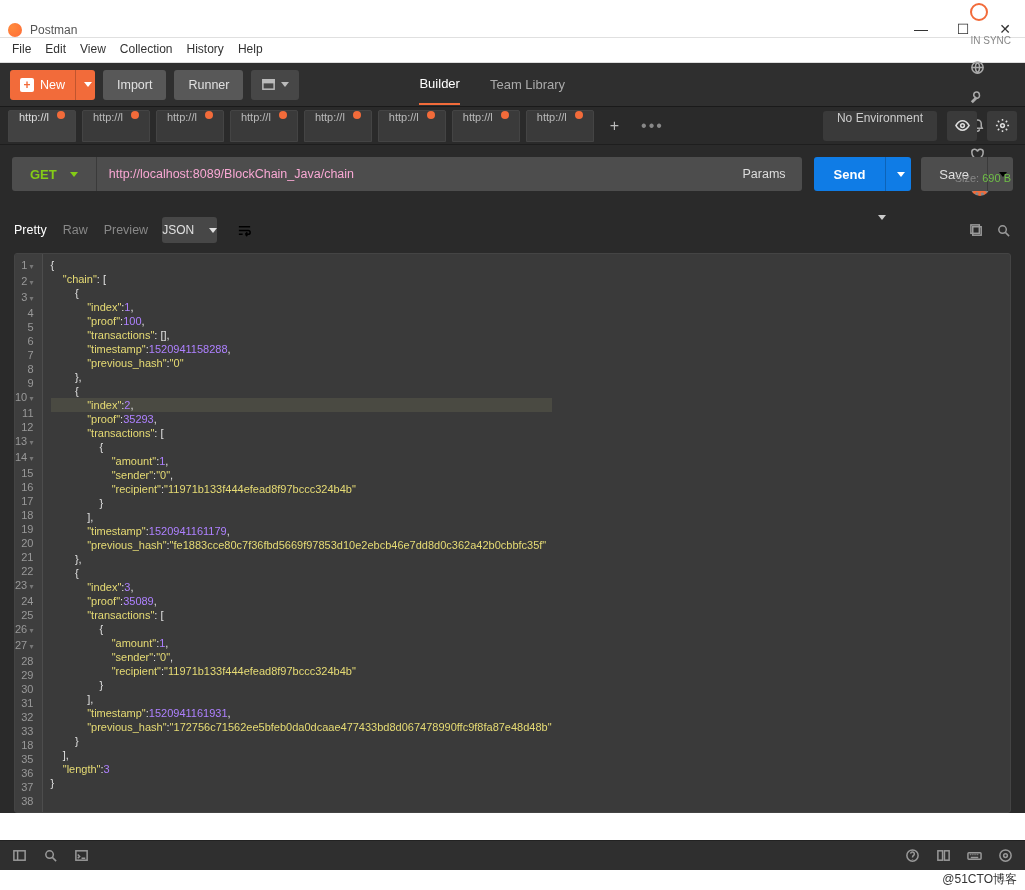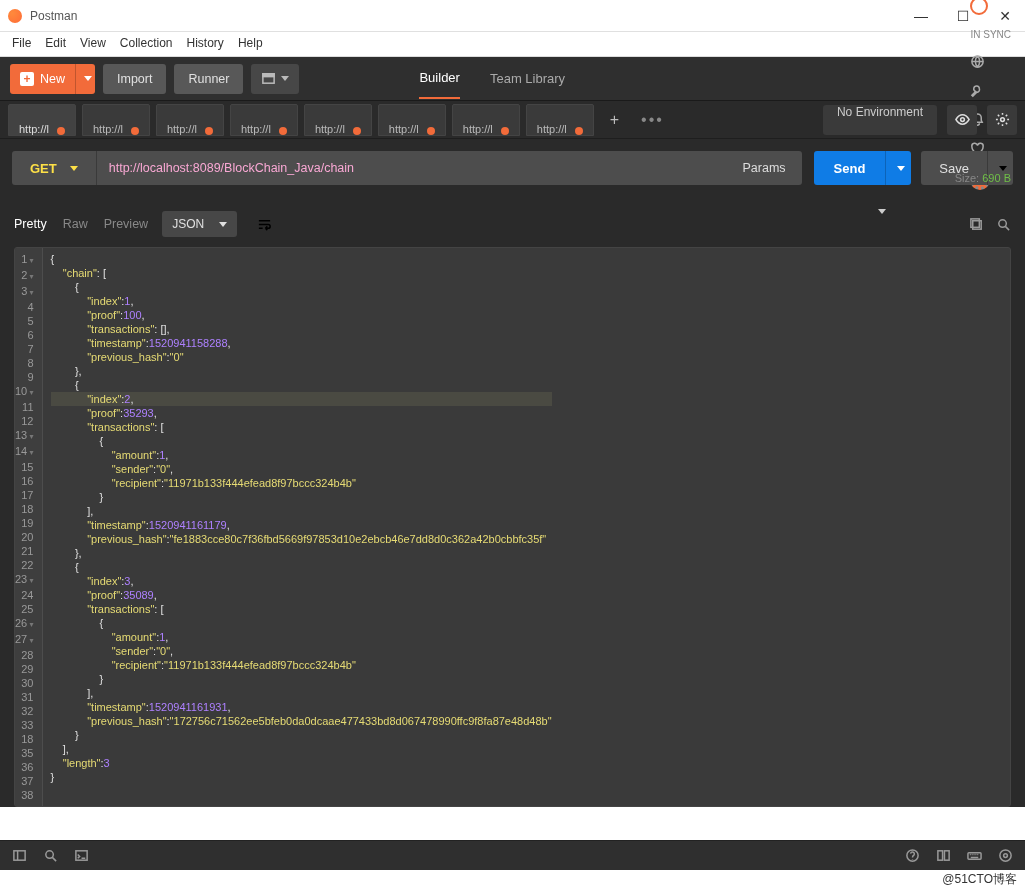--- a/index.html
+++ b/index.html
@@ -1,17 +1,17 @@
 <!DOCTYPE html>
 <html><head>
 <meta charset="utf-8">
 <style>
   * { box-sizing: border-box; margin: 0; padding: 0; font-family: "Segoe UI", Arial, sans-serif; }
   body { background: #fff; width: 1025px; height: 890px; overflow: hidden; position: relative; }
-  .titlebar { display: flex; align-items: center; height: 32px; padding: 0 8px; background: #fff; border-bottom: 1px solid #e0e0e0; }
+  .titlebar { display: flex; align-items: flex-end; height: 38px; padding: 0 8px; background: #fff; border-bottom: 1px solid #e0e0e0; }
   .titlebar .logo { width: 14px; height: 14px; border-radius: 50%; background: radial-gradient(circle at 30% 30%, #ff8a3c, #ff6c37); margin-right: 8px; }
   .titlebar .title { font-size: 12px; color: #555; }
   .win-controls { margin-left: auto; display: flex; gap: 18px; color: #333; font-size: 14px; }
   .win-controls span { width: 24px; text-align: center; cursor: pointer; }
   .menubar { display: flex; gap: 14px; padding: 4px 12px 6px; font-size: 12px; color: #333; background: #fff; border-bottom: 1px solid #ddd; }
   .menubar span { cursor: pointer; }
   .toolbar { display: flex; align-items: center; background: #2f2f2f; height: 44px; border-bottom: 1px solid #1a1a1a; }
   .btn { display: inline-flex; align-items: center; justify-content: center; height: 30px; border-radius: 3px; font-size: 12.5px; cursor: pointer; }
   .btn-new { background: #f26b3a; color: #fff; padding: 0 10px; margin-left: 10px; gap: 6px; border-top-right-radius:0; border-bottom-right-radius:0;}
   .btn-new-drop { background:#f26b3a; width:20px; height:30px; color:#fff; border-left:1px solid rgba(0,0,0,0.2); border-top-left-radius:0; border-bottom-left-radius:0;}
@@ -23,44 +23,44 @@
   .center-tabs .active { color:#fff; border-bottom:2px solid #f26b3a; padding-bottom:12px; padding-top:12px;}
   .right-icons { margin-left:auto; display:flex; align-items:flex-start; gap:14px; padding-right:14px; color:#aaa; font-size:14px;flex-direction:column;}
   .sync-badge { width:18px; height:18px; border:2px solid #f26b3a; border-radius:50%; display:flex; align-items:center; justify-content:center;}
   .sync-badge:after { content:""; width:8px; height:8px; border-radius:50%; background:#fff;}
   .right-icons span, .right-icons svg { cursor:pointer; }
   .in-sync { font-size:10px; color:#888;}
   .avatar { width:20px; height:20px; border-radius:50%; background:#f26b3a; border:3px dotted #888;}
 
   .main-dark { background:#2a2a2a; }
   .tabstrip { display:flex; align-items:center; height:38px; border-bottom:1px solid #1e1e1e; padding:0 8px; gap:6px;}
-  .req-tab { display:flex; align-items:flex-end; gap:8px; padding:0 10px; height:32px; font-size:11px; color:#bbb; border:1px solid #444; background:#3a3a3a; border-radius:2px 2px 0 0;}
+  .req-tab { display:flex; align-items:flex-start; gap:8px; padding:0 10px; height:32px; font-size:11px; color:#bbb; border:1px solid #444; background:#3a3a3a; border-radius:2px 2px 0 0;}
   .req-tab.active { background:#424242; color:#ddd;}
   .dot { width:8px; height:8px; border-radius:50%; background:#f26b3a; }
   .tab-plus { color:#bbb; padding:0 10px; cursor:pointer; font-size:16px;}
   .tab-more { color:#888; letter-spacing:2px; padding:0 6px;}
   .env-wrap { margin-left:auto; display:flex; gap:10px; align-items:center; }
   .env-select { background:#3a3a3a; color:#ccc; padding:0 14px; height:30px; display:flex; align-items:center; border-radius:3px; font-size:12px; gap:90px;flex-direction:column;}
   .icon-btn { width:30px; height:30px; display:flex; align-items:center; justify-content:center; background:#3a3a3a; border-radius:3px; color:#ddd;}
 
   .url-row { display:flex; padding:12px 12px; gap:0; align-items:center;}
-  .method { background:#4d4d4d; color:#fde047; height:34px; padding:0 18px; display:flex; align-items:center; gap:8px; font-size:13px; font-weight:600; border-radius:3px 0 0 3px;}
+  .method { background:#4d4d4d; color:#84cc16; height:34px; padding:0 18px; display:flex; align-items:center; gap:8px; font-size:13px; font-weight:600; border-radius:3px 0 0 3px;}
   .url-input { flex:1; background:#4d4d4d; color:#f9a8d4; height:34px; padding:0 12px; font-size:12.5px; border:none; outline:none; border-left:1px solid #3a3a3a;}
   .params-btn { background:#4d4d4d; color:#ddd; height:34px; padding:0 16px; font-size:12.5px; border-radius:0 3px 3px 0; display:flex; align-items:center; cursor:pointer;}
   .send-btn { background:#0f7ce6; color:#fff; height:34px; padding:0 20px; margin-left:12px; font-size:13px; font-weight:600; display:flex; align-items:center; border-radius:3px 0 0 3px;}
   .send-drop { background:#0f7ce6; width:26px; height:34px; border-left:1px solid rgba(0,0,0,0.2); border-radius:0 3px 3px 0; display:flex; align-items:center; justify-content:center;}
   .save-btn { background:#4d4d4d; color:#e0e0e0; height:34px; padding:0 18px; margin-left:10px; font-size:13px; display:flex; align-items:center; border-radius:3px 0 0 3px;}
   .save-drop { background:#4d4d4d; width:26px; height:34px; border-left:1px solid #3a3a3a; border-radius:0 3px 3px 0; display:flex; align-items:center; justify-content:center;}
   .size-info { position:absolute; right:14px; top:172px; font-size:11px; color:#888;}
   .size-info .val { color:#6fbf47;}
 
   .resp-toolbar { display:flex; align-items:center; padding:14px 14px 6px; gap:14px;}
   .view-tabs { display:flex; gap:16px; font-size:12.5px; color:#888; align-items:center;}
   .view-tabs .active { color:#fff;}
-  .format-select { background:#474747; color:#e0e0e0; height:26px; padding:0 10px; display:flex; align-items:center; font-size:12px; border-radius:3px; gap:10px;}
+  .format-select { background:#474747; color:#e0e0e0; height:26px; padding:0 0; display:flex; align-items:center; font-size:12px; border-radius:3px; gap:10px;}
   .wrap-icon { width:26px; height:26px; display:flex; align-items:center; justify-content:center; background:transparent; border:1px solid transparent;}
   .wrap-icon svg { stroke:#f26b3a;}
   .resp-right { margin-left:auto; display:flex; gap:12px; color:#999;}
 
   .code-area { margin:4px 14px 14px; border:1px solid #444; border-radius:3px; overflow:hidden; background:#3a3a3a;}
   .gutter { background:#3e3e3e; color:#999; text-align:right; padding:4px 8px 4px 0; font-family:Consolas,monospace; font-size:11px; line-height:14px; user-select:none; border-right:1px solid #4d4d4d;}
   .gutter .fold::after { content:" ▾"; color:#777; font-size:8px;}
   .code { padding:4px 8px; font-family:Consolas,monospace; font-size:11px; line-height:14px; color:#e0e0e0;}
   .code-row { display:flex;}
   .code-row.hl { background:#4a4a42;}

